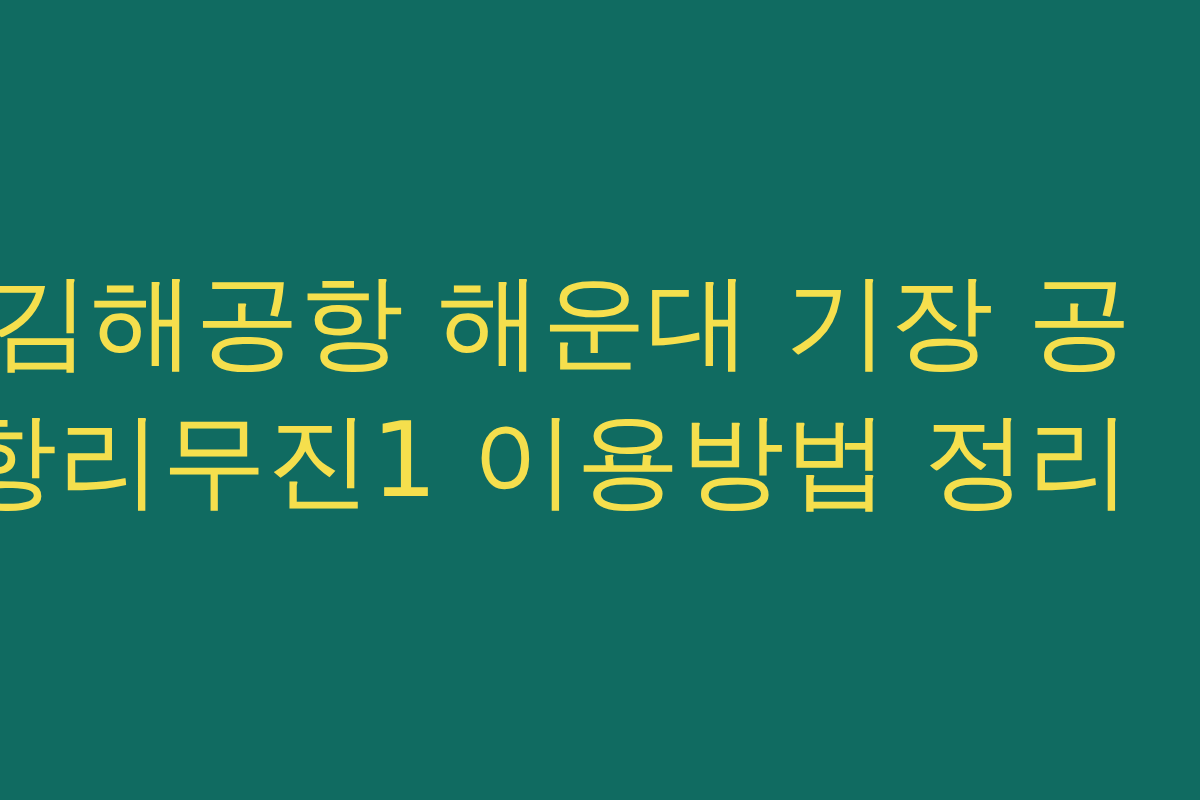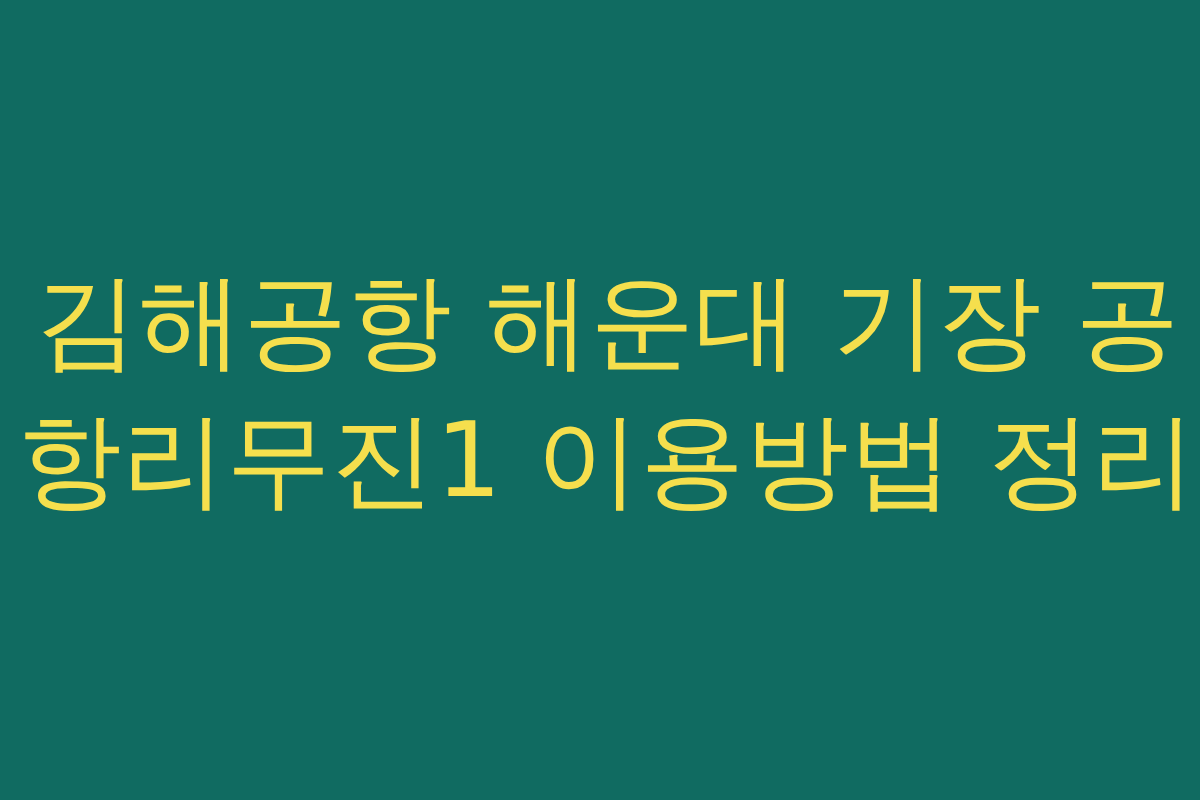--- a/index.html
+++ b/index.html
@@ -22,21 +22,21 @@
   }
   #title-block {
     position: absolute;
     left: 82px;
     top: 0;
     width: 1050px;
     height: 781px;
     display: flex;
     flex-direction: column;
     justify-content: center;
-    align-items: center;
+    align-items: flex-end;
   }
   .title-line {
     display: block;
     color: #f5df4d;
     font-family: "DejaVu Sans", "Liberation Sans", sans-serif;
     font-size: 104px;
     font-weight: 400;
     line-height: 139px;
     letter-spacing: 0.5px;
     white-space: pre;

